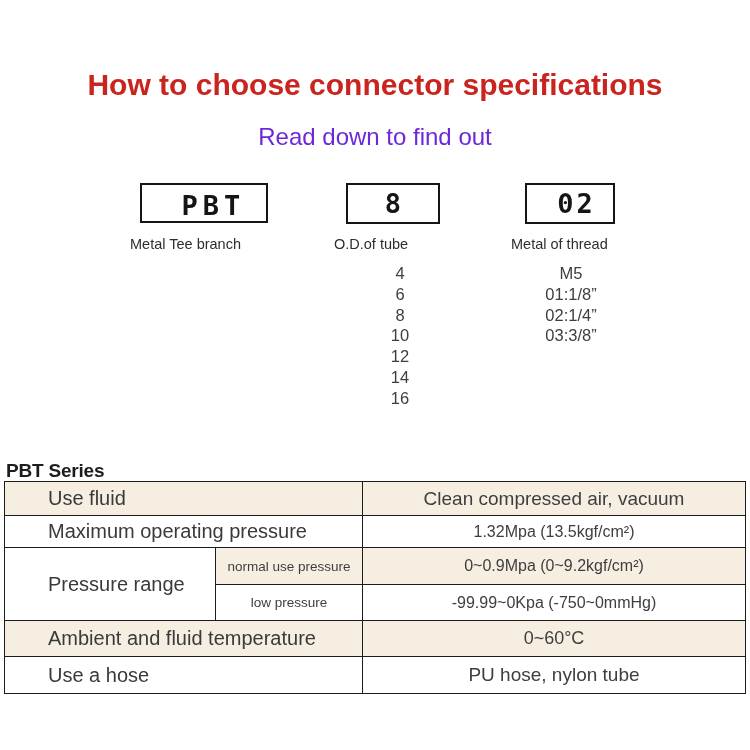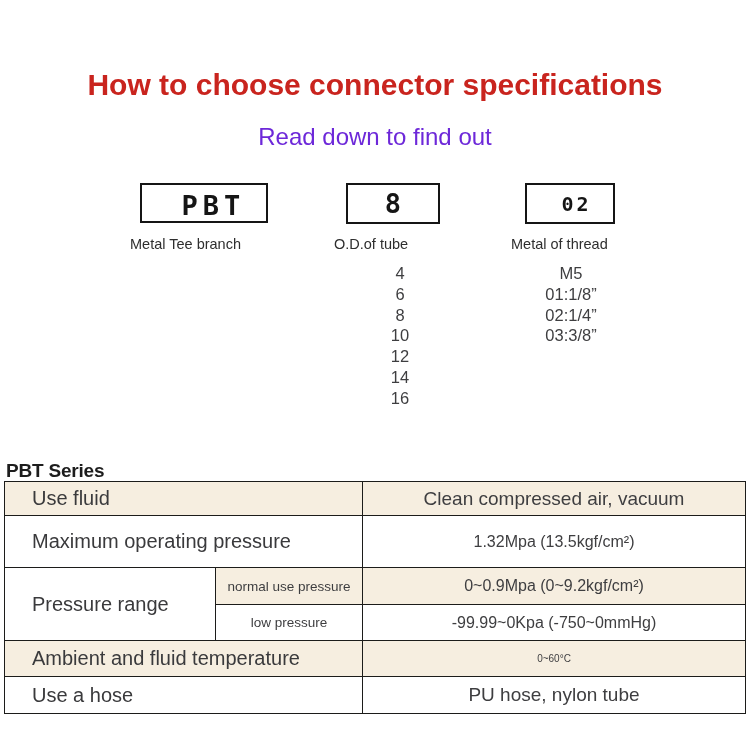--- a/index.html
+++ b/index.html
@@ -21,21 +21,21 @@
     position:absolute;top:99px;left:0;width:750px;text-align:center;
     font-size:24px;color:#6d28d9;
   }
   .code-box{
     position:absolute;background:#fff;border:2px solid #151515;box-sizing:border-box;
     display:flex;align-items:center;justify-content:center;
     font-family:"DejaVu Sans Mono",monospace;font-weight:700;color:#151515;
   }
   #box-series{left:140px;top:183px;width:128px;height:40px;font-size:27px;letter-spacing:5px;padding-left:19px;align-items:flex-end;}
   #box-od{left:346px;top:183px;width:94px;height:41px;font-size:27px;}
-  #box-thread{left:525px;top:183px;width:90px;height:41px;font-size:20px;letter-spacing:3px;padding-left:13px;}
+  #box-thread{left:525px;top:183px;width:90px;height:41px;font-size:27px;letter-spacing:3px;padding-left:13px;}
   .box-label{
     position:absolute;top:236px;font-size:14.5px;color:#2e2e2e;
   }
   #label-series{left:130px;width:150px;}
   #label-od{left:334px;width:120px;}
   #label-thread{left:511px;width:120px;}
   .options{
     position:absolute;top:263px;text-align:center;
     font-size:16.5px;line-height:20.8px;color:#3e3e40;
   }
@@ -46,26 +46,26 @@
     color:#1d1d1d;letter-spacing:-0.2px;
   }
   table.spec{
     position:absolute;left:4px;top:481px;width:741px;
     border-collapse:collapse;table-layout:fixed;
   }
   table.spec td{
     border:1.5px solid var(--table-border);box-sizing:border-box;
     vertical-align:middle;overflow:hidden;white-space:nowrap;
   }
-  td.lbl{font-size:20px;color:var(--text-dark);text-align:left;padding-left:27px;}
+  td.lbl{font-size:20px;color:var(--text-dark);text-align:left;padding-left:43px;}
   td.sub{font-size:13.5px;color:#3e3e40;text-align:center;}
   td.val{text-align:center;color:#3e3e40;}
   td.val.big{font-size:19px;}
   td.val.med{font-size:16px;}
-  td.val.sml{font-size:10px;}
+  td.val.sml{font-size:18px;}
   .beige{background:var(--row-beige);}
 </style>
 </head>
 <body>
 
 <main>
 
   <h1 class="title">How to choose connector specifications</h1>
   <p class="subtitle">Read down to find out</p>
 
@@ -108,21 +108,21 @@
     <colgroup>
       <col style="width:211px">
         <col style="width:147px">
         <col style="width:383px">
     </colgroup>
     <tbody>
       <tr style="height:34px">
         <td class="lbl beige" colspan="2">Use fluid</td>
         <td class="val big beige">Clean compressed air, vacuum</td>
       </tr>
-      <tr style="height:52px">
+      <tr style="height:32px">
         <td class="lbl" colspan="2">Maximum operating pressure</td>
         <td class="val med">1.32Mpa (13.5kgf/cm²)</td>
       </tr>
       <tr style="height:37px">
         <td class="lbl" rowspan="2">Pressure range</td>
         <td class="sub beige">normal use pressure</td>
         <td class="val med beige">0~0.9Mpa (0~9.2kgf/cm²)</td>
       </tr>
       <tr style="height:36px">
         <td class="sub">low pressure</td>

